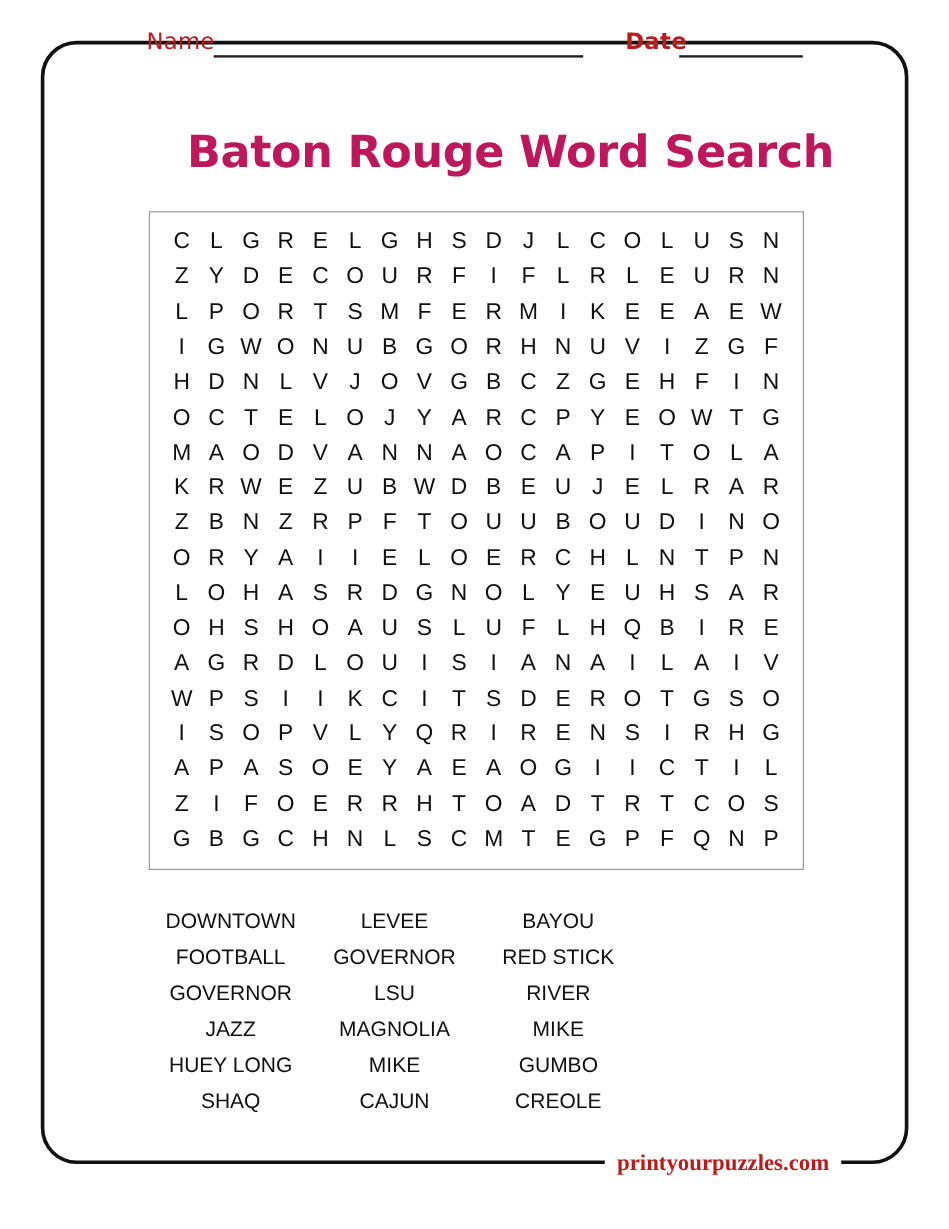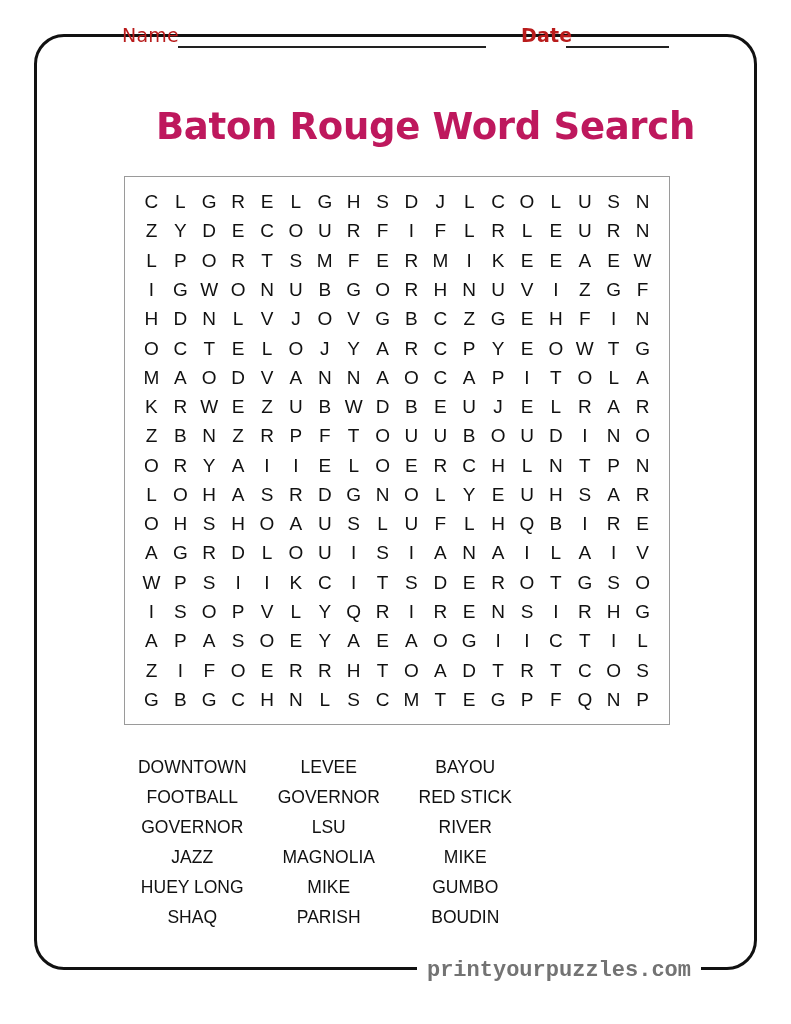--- a/index.html
+++ b/index.html
@@ -138,24 +138,24 @@
     height: 36px;
     display: flex;
     align-items: center;
     justify-content: flex-end;
     pointer-events: none;
   }
   #footer-text {
     background: #ffffff;
     padding: 0 10px;
     margin-right: 56px;
-    font-family: Liberation Mono, monospace;
+    font-family: Liberation Serif, serif;
     font-weight: bold;
-    font-size: 22px;
-    color: #737373;
+    font-size: 19px;
+    color: #b91c1c;
     white-space: nowrap;
     pointer-events: auto;
   }
 </style>
 </head>
 <body>
 
 <div id="page-frame"></div>
 
 <div id="namedate-row">
@@ -504,27 +504,27 @@
       <div class="word-item">JAZZ</div>
       <div class="word-item">HUEY LONG</div>
       <div class="word-item">SHAQ</div>
     </div>
     <div class="word-col">
       <div class="word-item">LEVEE</div>
       <div class="word-item">GOVERNOR</div>
       <div class="word-item">LSU</div>
       <div class="word-item">MAGNOLIA</div>
       <div class="word-item">MIKE</div>
-      <div class="word-item">PARISH</div>
+      <div class="word-item">CAJUN</div>
     </div>
     <div class="word-col">
       <div class="word-item">BAYOU</div>
       <div class="word-item">RED STICK</div>
       <div class="word-item">RIVER</div>
       <div class="word-item">MIKE</div>
       <div class="word-item">GUMBO</div>
-      <div class="word-item">BOUDIN</div>
+      <div class="word-item">CREOLE</div>
     </div>
   </div>
 
 <div id="footer-strip">
   <span id="footer-text">printyourpuzzles.com</span>
 </div>
 
 </body></html>

